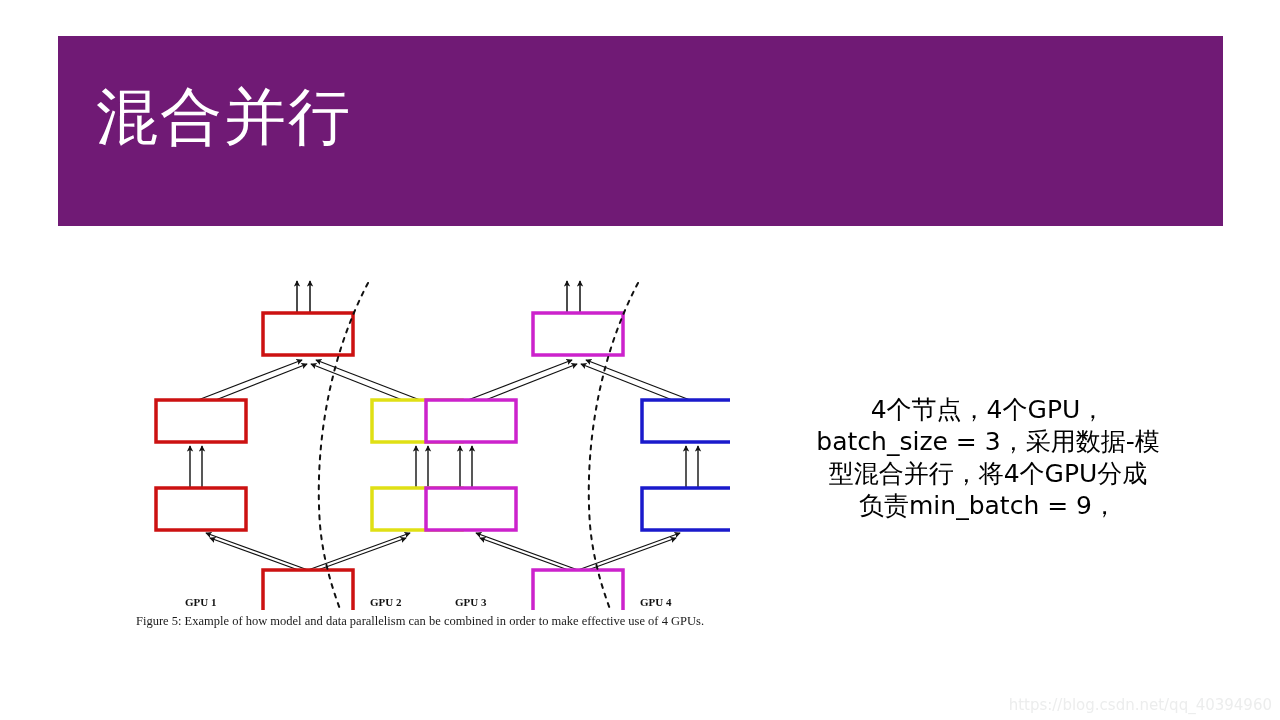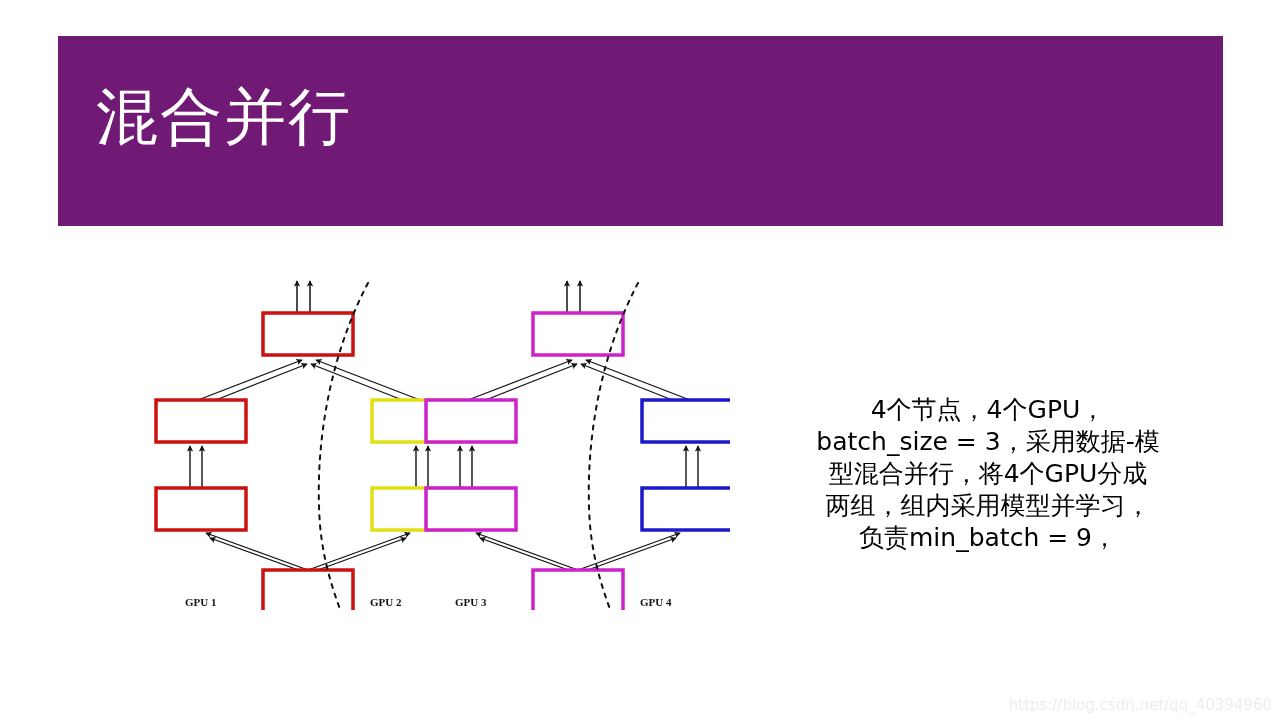--- a/index.html
+++ b/index.html
@@ -215,23 +215,23 @@
         <line x1="180" y1="382" x2="180" y2="350" stroke="#111111" stroke-width="1.5" marker-end="url(#ah)"></line>
       </g>
 
       <path d="M 238 18 C 200 90, 184 180, 190 260 C 194 305, 208 340, 222 375" fill="none" stroke="#111111" stroke-width="2" stroke-dasharray="4 6" stroke-linecap="round"></path>
 
       <text class="gpu-label" x="55" y="341">GPU 3</text>
       <text class="gpu-label" x="240" y="341">GPU 4</text>
     </g>
   </svg>
 
+  <div id="figure-caption">Figure 5: Example of how model and data parallelism can be combined in order to make effective use of 4 GPUs.</div>
 </div>
 
 <div id="body-text">
   <div>4个节点，4个GPU，</div>
   <div>batch_size = 3，采用数据-模</div>
   <div>型混合并行，将4个GPU分成</div>
-  <div>两组，组内采用模型并学习，</div>
   <div>负责min_batch = 9，</div>
 </div>
 
 <div id="watermark">https://blog.csdn.net/qq_40394960</div>
 
 </body></html>

